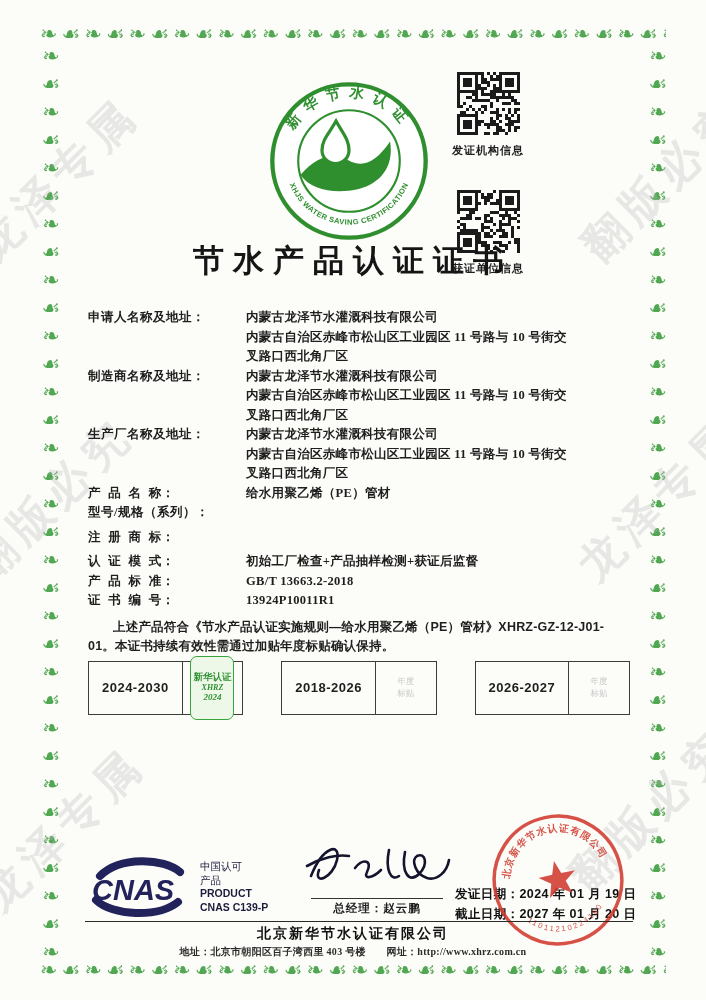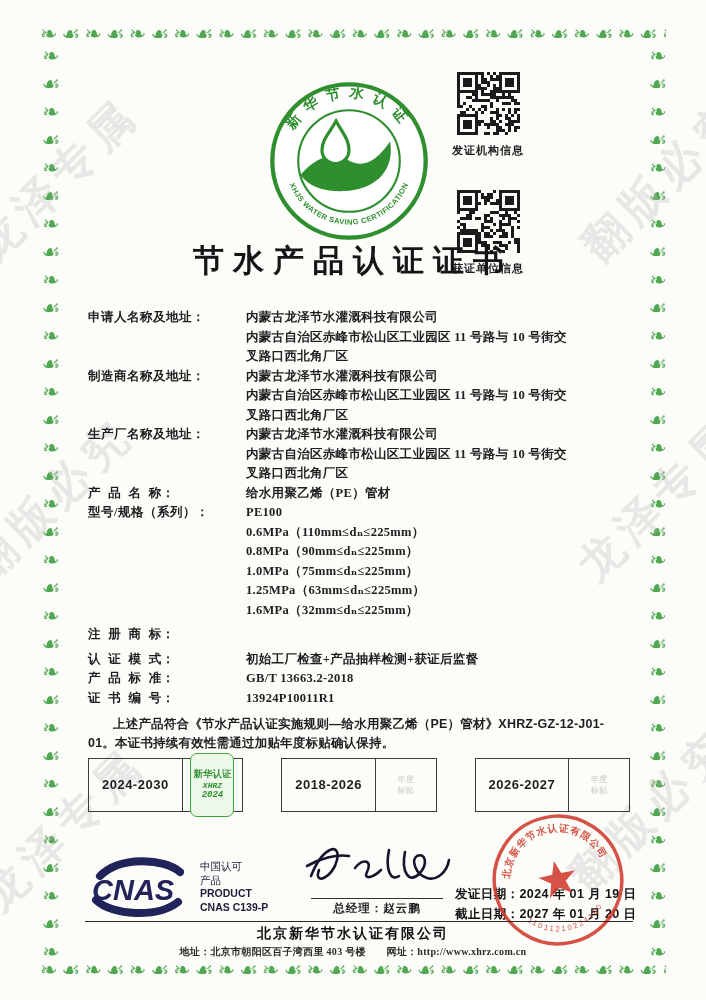--- a/index.html
+++ b/index.html
@@ -51,21 +51,21 @@
   .para{margin-top:7px;font-family:"Liberation Sans","DejaVu Sans",sans-serif;
     font-size:12.5px;font-weight:700;line-height:19px;text-indent:2em;letter-spacing:.2px;}
 
   
   .boxes{margin-top:5px;display:flex;gap:38px;}
   .ybox{flex:1;height:54px;border:1.5px solid #3c3c3c;display:flex;}
   .ybox-year{flex:1.55;display:flex;align-items:center;justify-content:center;
     font-family:"Liberation Sans","DejaVu Sans",sans-serif;font-weight:700;font-size:13px;letter-spacing:.5px;}
   .ybox-cell{flex:1;border-left:1.5px solid #3c3c3c;display:flex;align-items:center;justify-content:center;}
   .sticker{width:44px;height:64px;border:1.6px solid #3aa53a;border-radius:7px;background:#eef8e9;
-    display:flex;flex-direction:column;align-items:center;justify-content:center;color:#2f9132;line-height:1.15;font-family:Liberation Mono, monospace;}
+    display:flex;flex-direction:column;align-items:center;justify-content:center;color:#2f9132;line-height:1.15;}
   .sticker .s1{font-size:9.5px;font-weight:700;}
   .sticker .s2{font-size:8px;font-style:italic;font-weight:700;}
   .sticker .s3{font-size:9px;font-style:italic;font-weight:700;}
   .placeholder{font-size:8.5px;color:#c8c8c8;text-align:center;white-space:pre-line;line-height:1.3;}
 
   
   .cnas{position:absolute;left:86px;top:856px;display:flex;align-items:center;gap:10px;}
   .cnas-lines{font-family:"Liberation Sans","DejaVu Sans",sans-serif;color:#1c1c3c;font-size:10.5px;line-height:13.5px;}
   .cnas-lines .b{font-weight:700;}
   .signature{position:absolute;left:292px;top:832px;width:170px;text-align:center;}
@@ -603,26 +603,20 @@
       <span class="f-value">内蒙古龙泽节水灌溉科技有限公司
 内蒙古自治区赤峰市松山区工业园区 11 号路与 10 号街交
 叉路口西北角厂区</span>
     </div>
     <div class="f-row">
       <span class="f-label">产  品  名  称：</span>
       <span class="f-value">给水用聚乙烯（PE）管材</span>
     </div>
     <div class="f-row">
       <span class="f-label">型号/规格（系列）：</span>
-      <span class="f-value">PE100
-0.6MPa（110mm≤dₙ≤225mm）
-0.8MPa（90mm≤dₙ≤225mm）
-1.0MPa（75mm≤dₙ≤225mm）
-1.25MPa（63mm≤dₙ≤225mm）
-1.6MPa（32mm≤dₙ≤225mm）</span>
     </div>
     <div class="f-row mt">
       <span class="f-label">注  册  商  标：</span>
       <span class="f-value"></span>
     </div>
     <div class="f-row mt">
       <span class="f-label">认  证  模  式：</span>
       <span class="f-value">初始工厂检查+产品抽样检测+获证后监督</span>
     </div>
     <div class="f-row">

